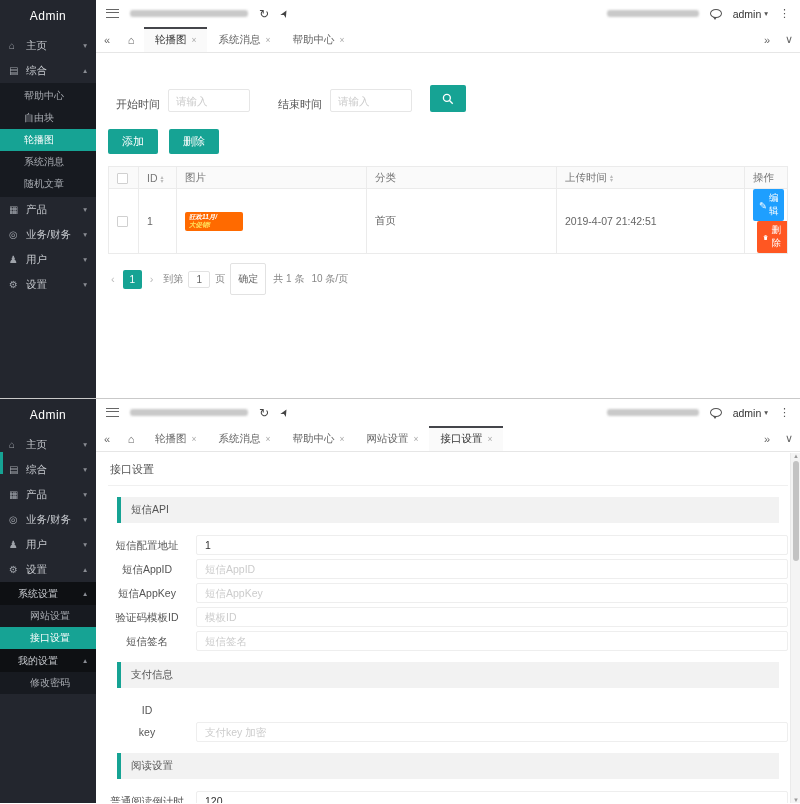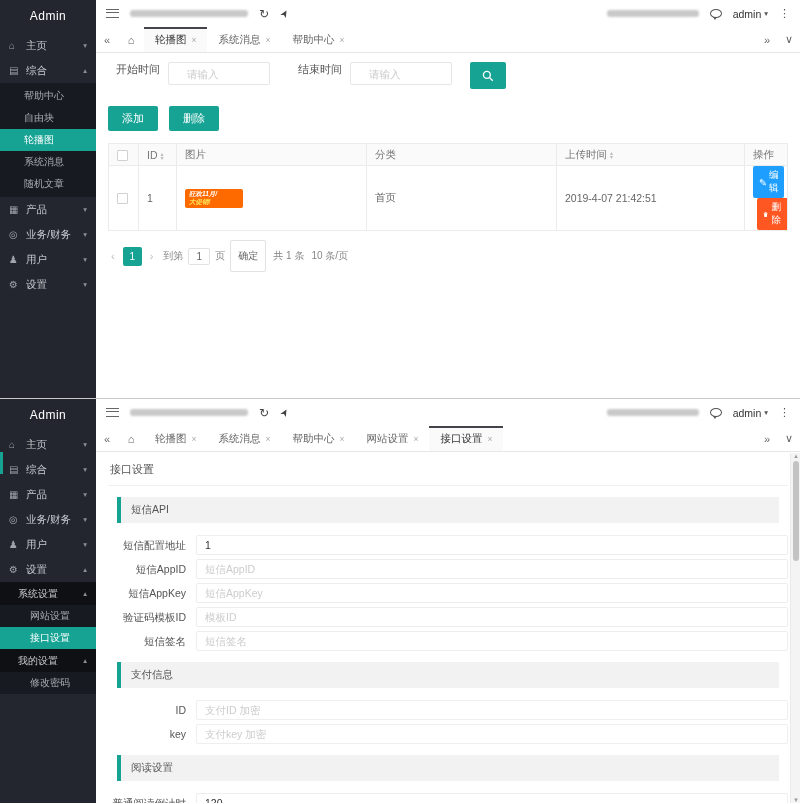--- a/index.html
+++ b/index.html
@@ -46,22 +46,22 @@
   .home-tab { width:26px; display:flex; align-items:center; justify-content:center; cursor:pointer; font-size:11px; color:#666; }
   .tab { display:flex; align-items:center; gap:5px; padding:0 11px; position:relative; cursor:pointer; white-space:nowrap; }
   .tab .x { color:#aaa; font-size:8.5px; cursor:pointer; }
   .tab.active { background:#fafafa; color:#333; }
   .tab.active::before { content:""; position:absolute; top:0; left:0; right:0; height:2px; background:#44454a; }
   .tab-spacer { flex:1; }
 
   .content { padding:0 12px; flex:1; overflow:hidden; position:relative; }
 
   
-  .filter-row { display:flex; align-items:flex-start; margin:9px 0 0 8px; font-size:11px; color:#555; }
-  .inp { height:23px; border:1px solid #e6e6e6; border-radius:2px; padding:0 18px; font-size:10.5px; color:#333; width:102px; margin-left:8px; outline:none; }
+  .filter-row { display:flex; align-items:flex-end; margin:32px 0 0 8px; font-size:11px; color:#555; }
+  .inp { height:23px; border:1px solid #e6e6e6; border-radius:2px; padding:0 7px; font-size:10.5px; color:#333; width:82px; margin-left:8px; outline:none; }
   .inp::placeholder { color:#ccc; }
   .gap { margin-left:28px; }
   .search-btn { width:36px; height:27px; background:#16A394; border:none; border-radius:2px; margin-left:18px; display:flex; align-items:center; justify-content:center; cursor:pointer; }
   .btn-row { margin-top:17px; display:flex; gap:11px; }
   .btn { background:#16A394; color:#fff; border:none; height:25px; padding:0 14px; font-size:11px; border-radius:2px; cursor:pointer; }
 
   table.grid { width:100%; border-collapse:collapse; margin-top:12px; font-size:10.5px; color:#666; table-layout:fixed; }
   .grid th, .grid td { border:1px solid #ebebeb; padding:0 8px; text-align:left; font-weight:normal; overflow:hidden; }
   .grid thead tr { height:22px; background:#fafafa; color:#777; }
   .grid tbody tr { height:28px; }
@@ -78,21 +78,21 @@
   .pg-cur { width:19px; height:19px; background:#16A394; color:#fff; border-radius:2px; display:flex; align-items:center; justify-content:center; }
   .pg-input { width:22px; height:17px; border:1px solid #e2e2e2; border-radius:2px; text-align:center; font-size:10px; color:#666; outline:none; }
   .pg-btn { border:1px solid #e2e2e2; background:#fff; border-radius:2px; font-size:10px; color:#666; padding:8px 7px; cursor:pointer; }
   .pg-txt { margin-left:2px;text-align:center; }
 
   
   .form-title { font-size:11px; color:#555; padding:10px 2px 8px; border-bottom:1px solid #f0f0f0; }
   .section-bar { background:#f2f2f2; border-left:4px solid #16A394; padding:6px 10px; font-size:10.5px; color:#555; margin:11px 9px 12px; }
   .frow { display:flex; align-items:flex-start; margin-bottom:4px; }
   .frow.tall { margin-bottom:9px; }
-  .flabel { width:88px; min-width:88px; text-align:right; padding:4px 10px 0 0; font-size:10.5px; color:#555; line-height:1.3; }
+  .flabel { width:88px; min-width:88px; text-align:center; padding:4px 10px 0 0; font-size:10.5px; color:#555; line-height:1.3; }
   .finput { flex:1; height:20px; border:1px solid #eee; border-radius:2px; padding:0 8px; font-size:10.5px; color:#333; outline:none; min-width:0; }
   .finput::placeholder { color:#ccc; }
 
   .vscroll { position:absolute; right:0; top:54px; bottom:0; width:10px; background:#f4f4f4; border-left:1px solid #eaeaea; z-index:6; }
   .vthumb { position:absolute; top:8px; left:1.5px; width:6px; height:100px; background:#c3c3c3; border-radius:3px; cursor:pointer; }
   .varrow { position:absolute; left:0; width:10px; text-align:center; font-size:6px; color:#9a9a9a; }
   .varrow.up { top:0; } .varrow.dn { bottom:0; }
 </style>
 </head>
 <body>
@@ -365,21 +365,20 @@
         <input class="finput" placeholder="模板ID" style="">
       </div>
       <div class="frow">
         <span class="flabel">短信签名</span>
         <input class="finput" placeholder="短信签名" style="">
       </div>
 
       <div class="section-bar">支付信息</div>
       <div class="frow">
         <span class="flabel">ID</span>
-        <input class="finput" placeholder="支付ID 加密" style="">
       </div>
       <div class="frow">
         <span class="flabel">key</span>
         <input class="finput" placeholder="支付key 加密" style="">
       </div>
 
       <div class="section-bar">阅读设置</div>
       <div class="frow tall">
         <span class="flabel"><span>普通阅读倒计时</span></span>
         <input class="finput" value="120" style="">

